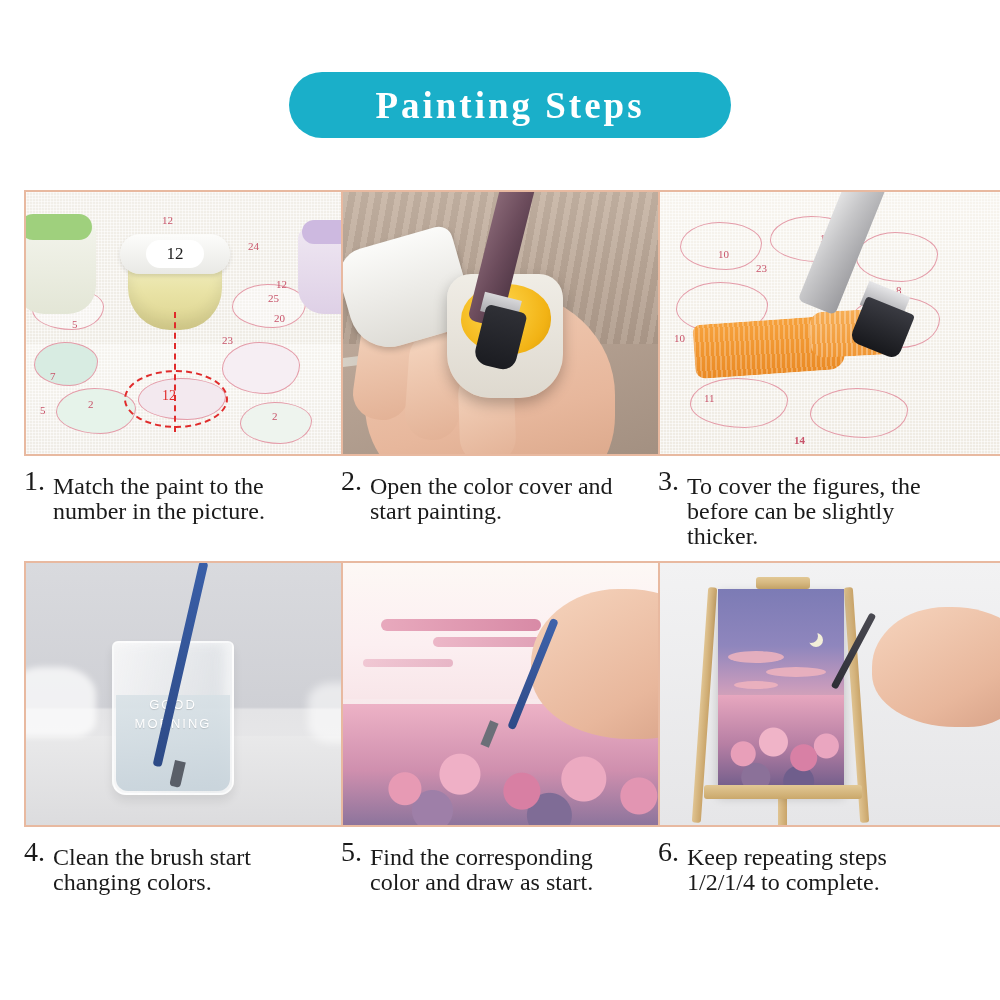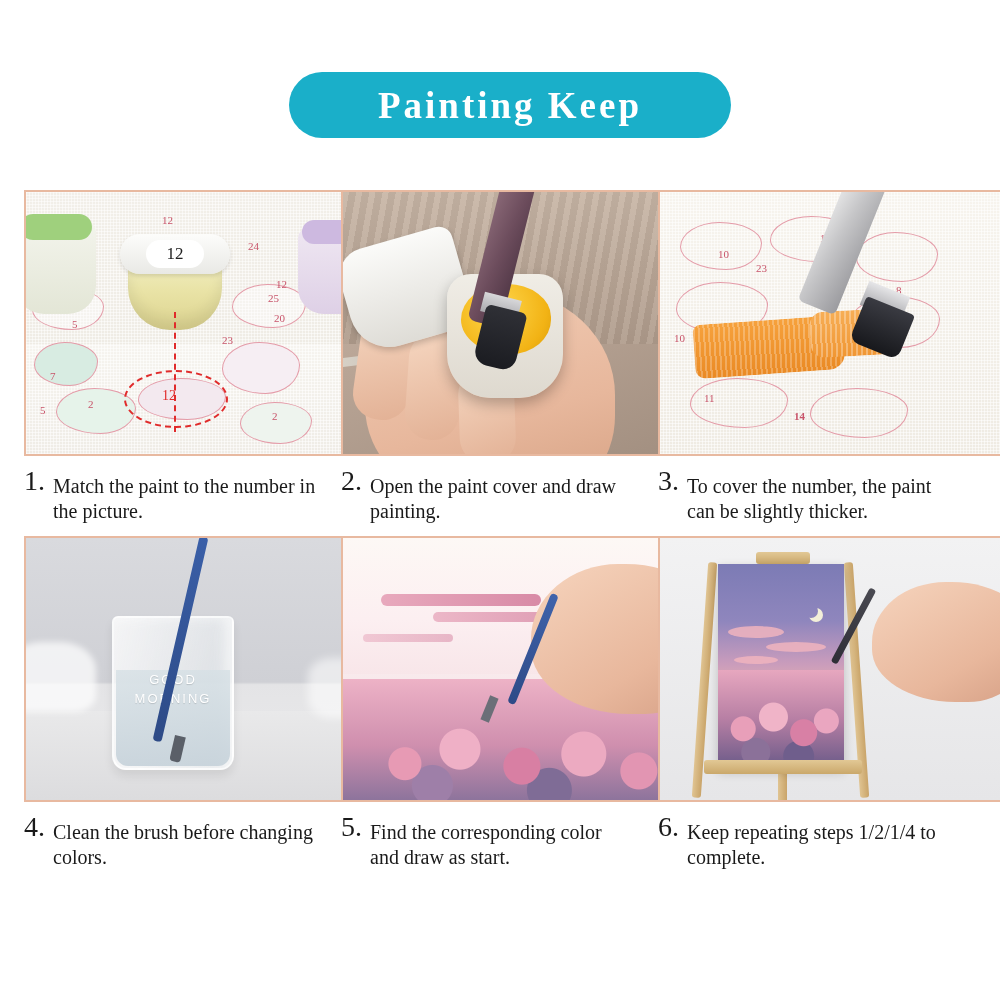--- a/index.html
+++ b/index.html
@@ -73,21 +73,21 @@
   .step-num {
     font-family: "Liberation Serif", serif;
     font-size: 28px;
     color: #1a1a1a;
     line-height: 22px;
     margin-right: 8px;
     white-space: nowrap;
   }
   .caption-text {
     font-family: "Liberation Serif", serif;
-    font-size: 20px;
+    font-size: 24px;
     color: #1a1a1a;
     line-height: 25px;
     padding-top: 4px;
   }
 
   
   .p1-bg {
     position: absolute;
     inset: 0;
     background:
@@ -521,21 +521,21 @@
     transform: rotate(28deg);
     border-radius: 3px;
   }
 </style>
 </head>
 <body>
 
 <div class="page">
 
   <div class="title-banner">
-    <div class="title-text">Painting Keep</div>
+    <div class="title-text">Painting Steps</div>
   </div>
 
   <div class="grid">
 
     <div class="cell">
       <div class="photo-frame">
         <div class="p1-bg"></div>
         <div class="p1-top"></div>
         <div class="p1-canvas"></div>
 
@@ -594,21 +594,21 @@
         <div class="p2-lid"></div>
         <div class="p2-pot">
           <div class="p2-paint"></div>
         </div>
         <div class="p2-brush-h"></div>
         <div class="p2-ferrule"></div>
         <div class="p2-brush-f"></div>
       </div>
       <div class="caption">
         <span class="step-num">2.</span>
-        <span class="caption-text">Open the paint cover and draw painting.</span>
+        <span class="caption-text">Open the color cover and start painting.</span>
       </div>
     </div>
 
     <div class="cell">
       <div class="photo-frame">
         <div class="p3-bg"></div>
 
         <div class="blob" style="left:20px; top:30px; width:80px; height:46px;"></div>
         <div class="blob" style="left:110px; top:24px; width:84px; height:44px;"></div>
         <div class="blob" style="left:196px; top:40px; width:80px; height:48px;"></div>
@@ -618,31 +618,31 @@
         <div class="blob" style="left:150px; top:196px; width:96px; height:48px;"></div>
 
         <div class="pnum" style="left:160px; top:40px;">18</div>
         <div class="pnum" style="left:58px; top:56px;">10</div>
         <div class="pnum" style="left:96px; top:70px;">23</div>
         <div class="pnum" style="left:154px; top:76px;">9</div>
         <div class="pnum" style="left:236px; top:92px;">8</div>
         <div class="pnum" style="left:14px; top:140px;">10</div>
         <div class="pnum" style="left:62px; top:152px;">20</div>
         <div class="pnum" style="left:44px; top:200px;">11</div>
-        <div class="pnum" style="left:134px; top:218px;font-weight:bold;">14</div>
+        <div class="pnum" style="left:134px; top:242px;font-weight:bold;">14</div>
 
         <div class="p3-stroke"></div>
         <div class="p3-stroke2"></div>
         <div class="p3-brush"></div>
         <div class="p3-ferrule"></div>
         <div class="p3-bristles"></div>
       </div>
       <div class="caption">
         <span class="step-num">3.</span>
-        <span class="caption-text">To cover the number, the paint can be slightly thicker.</span>
+        <span class="caption-text">To cover the figures, the before can be slightly thicker.</span>
       </div>
     </div>
 
     <div class="cell">
       <div class="photo-frame">
         <div class="p4-bg"></div>
         <div class="p4-table"></div>
         <div class="p4-blur1"></div>
         <div class="p4-blur2"></div>
         <div class="p4-glass">
@@ -650,21 +650,21 @@
           <div class="p4-text">
             <div>GOOD</div>
             <div>MORNING</div>
           </div>
         </div>
         <div class="p4-brush"></div>
         <div class="p4-brushtip"></div>
       </div>
       <div class="caption">
         <span class="step-num">4.</span>
-        <span class="caption-text"> Clean the brush before changing colors.</span>
+        <span class="caption-text"> Clean the brush start changing colors.</span>
       </div>
     </div>
 
     <div class="cell">
       <div class="photo-frame">
         <div class="p5-bg"></div>
         <div class="p5-sky"></div>
         <div class="p5-band" style="left:38px; top:56px; width:160px; height:12px;"></div>
         <div class="p5-band" style="left:90px; top:74px; width:120px; height:10px; opacity:.8;"></div>
         <div class="p5-band" style="left:20px; top:96px; width:90px; height:8px; opacity:.55;"></div>

